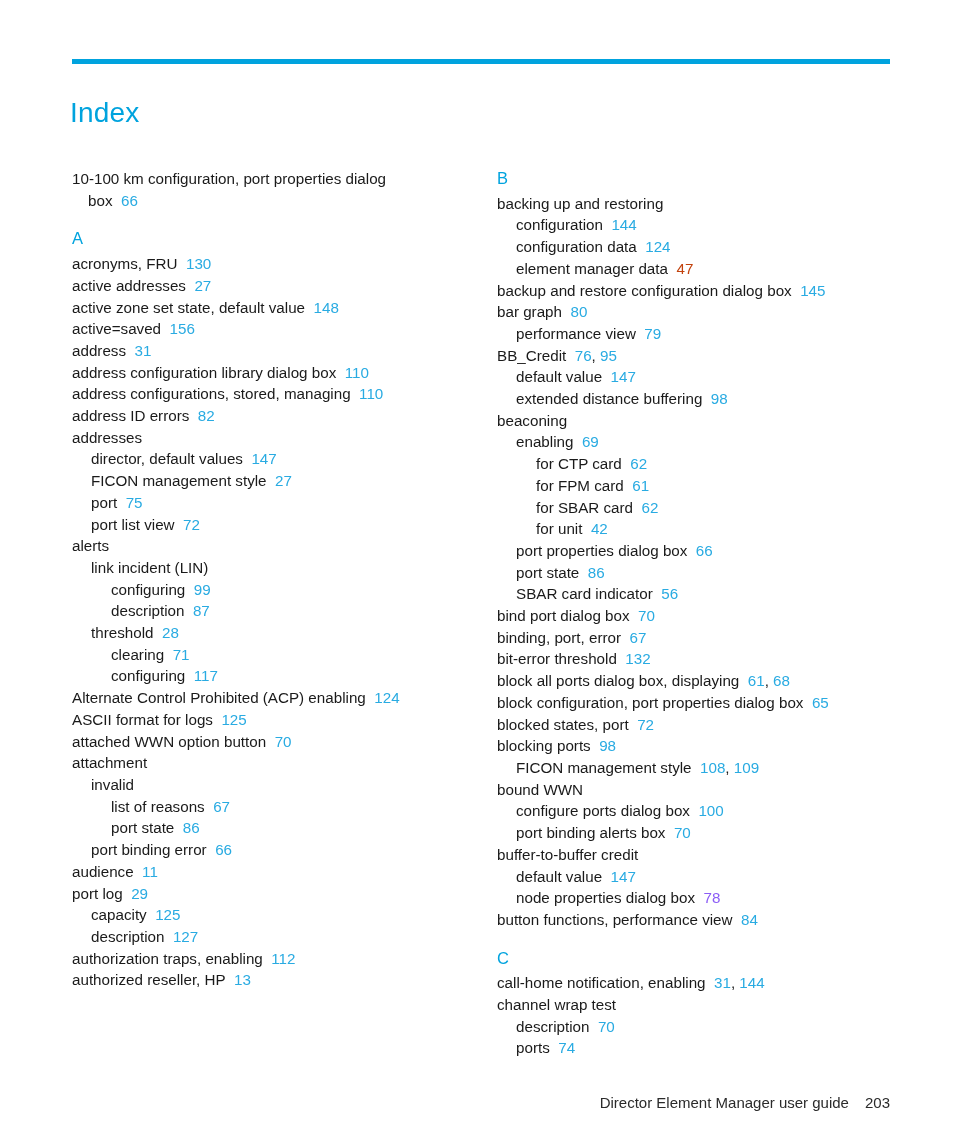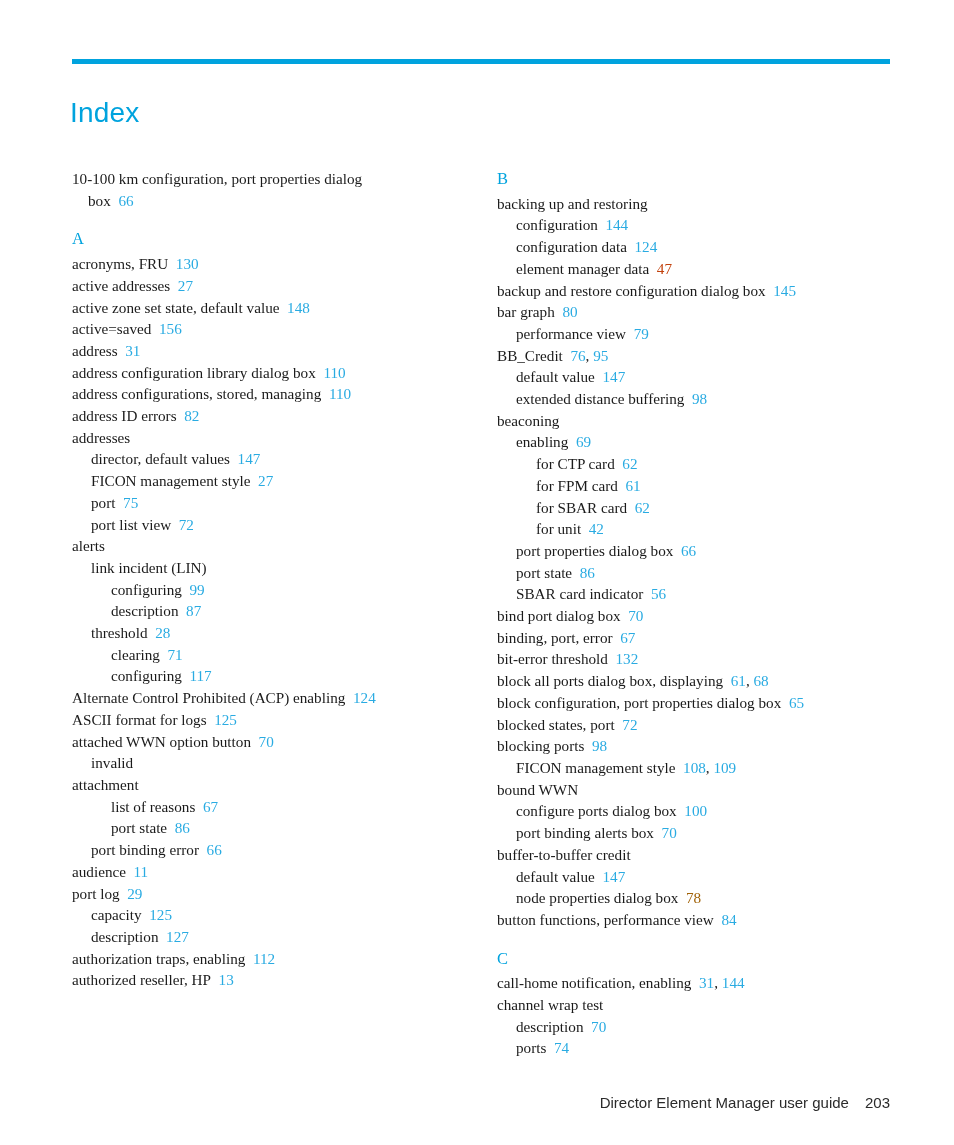--- a/index.html
+++ b/index.html
@@ -47,21 +47,20 @@
     position: absolute;
     left: 0;
     top: 168px;
     width: 954px;
     display: flex;
     align-items: flex-start;
   }
   .col {
     font-size: 15.2px;
     line-height: 21.7px;
-    font-family: Liberation Serif, serif;
   }
   .col-left {
     margin-left: 72px;
     width: 400px;
   }
   .col-right {
     margin-left: 25px;
     width: 400px;
   }
 
@@ -136,22 +135,22 @@
         <div class="entry lvl0"><span>alerts</span></div>
         <div class="entry lvl1"><span>link incident (LIN)</span></div>
         <div class="entry lvl2"><span>configuring</span><span>&nbsp;&nbsp;</span><span class="pg" style="color: rgb(41, 171, 226);">99</span></div>
         <div class="entry lvl2"><span>description</span><span>&nbsp;&nbsp;</span><span class="pg" style="color: rgb(41, 171, 226);">87</span></div>
         <div class="entry lvl1"><span>threshold</span><span>&nbsp;&nbsp;</span><span class="pg" style="color: rgb(41, 171, 226);">28</span></div>
         <div class="entry lvl2"><span>clearing</span><span>&nbsp;&nbsp;</span><span class="pg" style="color: rgb(41, 171, 226);">71</span></div>
         <div class="entry lvl2"><span>configuring</span><span>&nbsp;&nbsp;</span><span class="pg" style="color: rgb(41, 171, 226);">117</span></div>
         <div class="entry lvl0"><span>Alternate Control Prohibited (ACP) enabling</span><span>&nbsp;&nbsp;</span><span class="pg" style="color: rgb(41, 171, 226);">124</span></div>
         <div class="entry lvl0"><span>ASCII format for logs</span><span>&nbsp;&nbsp;</span><span class="pg" style="color: rgb(41, 171, 226);">125</span></div>
         <div class="entry lvl0"><span>attached WWN option button</span><span>&nbsp;&nbsp;</span><span class="pg" style="color: rgb(41, 171, 226);">70</span></div>
+        <div class="entry lvl0"><span>attachment</span></div>
         <div class="entry lvl1"><span>invalid</span></div>
-        <div class="entry lvl0"><span>attachment</span></div>
         <div class="entry lvl2"><span>list of reasons</span><span>&nbsp;&nbsp;</span><span class="pg" style="color: rgb(41, 171, 226);">67</span></div>
         <div class="entry lvl2"><span>port state</span><span>&nbsp;&nbsp;</span><span class="pg" style="color: rgb(41, 171, 226);">86</span></div>
         <div class="entry lvl1"><span>port binding error</span><span>&nbsp;&nbsp;</span><span class="pg" style="color: rgb(41, 171, 226);">66</span></div>
         <div class="entry lvl0"><span>audience</span><span>&nbsp;&nbsp;</span><span class="pg" style="color: rgb(41, 171, 226);">11</span></div>
         <div class="entry lvl0"><span>port log</span><span>&nbsp;&nbsp;</span><span class="pg" style="color: rgb(41, 171, 226);">29</span></div>
         <div class="entry lvl1"><span>capacity</span><span>&nbsp;&nbsp;</span><span class="pg" style="color: rgb(41, 171, 226);">125</span></div>
         <div class="entry lvl1"><span>description</span><span>&nbsp;&nbsp;</span><span class="pg" style="color: rgb(41, 171, 226);">127</span></div>
         <div class="entry lvl0"><span>authorization traps, enabling</span><span>&nbsp;&nbsp;</span><span class="pg" style="color: rgb(41, 171, 226);">112</span></div>
         <div class="entry lvl0"><span>authorized reseller, HP</span><span>&nbsp;&nbsp;</span><span class="pg" style="color: rgb(41, 171, 226);">13</span></div>
       </div>
@@ -182,21 +181,21 @@
         <div class="entry lvl0"><span>block all ports dialog box, displaying</span><span>&nbsp;&nbsp;</span><span class="pg" style="color: rgb(41, 171, 226);">61</span><span class="sep">,&nbsp;</span><span class="pg" style="color: rgb(41, 171, 226);">68</span></div>
         <div class="entry lvl0"><span>block configuration, port properties dialog box</span><span>&nbsp;&nbsp;</span><span class="pg" style="color: rgb(41, 171, 226); margin-top: 28px;">65</span></div>
         <div class="entry lvl0"><span>blocked states, port</span><span>&nbsp;&nbsp;</span><span class="pg" style="color: rgb(41, 171, 226);">72</span></div>
         <div class="entry lvl0"><span>blocking ports</span><span>&nbsp;&nbsp;</span><span class="pg" style="color: rgb(41, 171, 226);">98</span></div>
         <div class="entry lvl1"><span>FICON management style</span><span>&nbsp;&nbsp;</span><span class="pg" style="color: rgb(41, 171, 226); margin-top: 26px;">108</span><span class="sep">,&nbsp;</span><span class="pg" style="color: rgb(41, 171, 226);">109</span></div>
         <div class="entry lvl0"><span>bound WWN</span></div>
         <div class="entry lvl1"><span>configure ports dialog box</span><span>&nbsp;&nbsp;</span><span class="pg" style="color: rgb(41, 171, 226);">100</span></div>
         <div class="entry lvl1"><span>port binding alerts box</span><span>&nbsp;&nbsp;</span><span class="pg" style="color: rgb(41, 171, 226);">70</span></div>
         <div class="entry lvl0"><span>buffer-to-buffer credit</span></div>
         <div class="entry lvl1"><span>default value</span><span>&nbsp;&nbsp;</span><span class="pg" style="color: rgb(41, 171, 226);">147</span></div>
-        <div class="entry lvl1"><span>node properties dialog box</span><span>&nbsp;&nbsp;</span><span class="pg" style="color: #a16207;">78</span></div>
+        <div class="entry lvl1"><span>node properties dialog box</span><span>&nbsp;&nbsp;</span><span class="pg" style="color: #8b5cf6;">78</span></div>
         <div class="entry lvl0"><span>button functions, performance view</span><span>&nbsp;&nbsp;</span><span class="pg" style="color: rgb(41, 171, 226);">84</span></div>
         <div class="section-letter" style="color: rgb(0, 163, 222);">C</div>
         <div class="entry lvl0"><span>call-home notification, enabling</span><span>&nbsp;&nbsp;</span><span class="pg" style="color: rgb(41, 171, 226);">31</span><span class="sep">,&nbsp;</span><span class="pg" style="color: rgb(41, 171, 226);">144</span></div>
         <div class="entry lvl0"><span>channel wrap test</span></div>
         <div class="entry lvl1"><span>description</span><span>&nbsp;&nbsp;</span><span class="pg" style="color: rgb(41, 171, 226);">70</span></div>
         <div class="entry lvl1"><span>ports</span><span>&nbsp;&nbsp;</span><span class="pg" style="color: rgb(41, 171, 226);">74</span></div>
       </div>
   </div>
 
   <div class="footer">

